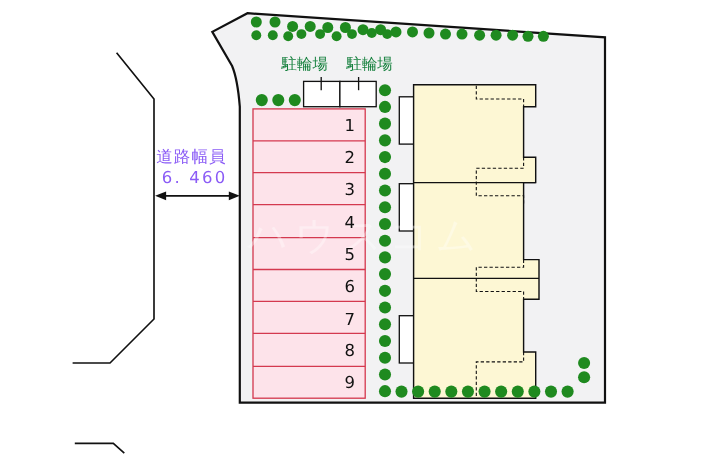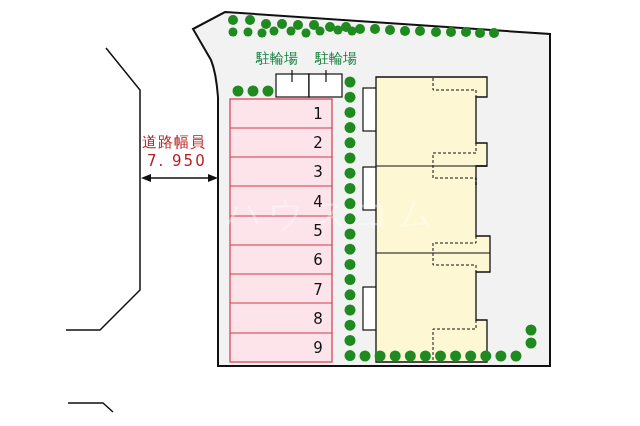--- a/index.html
+++ b/index.html
@@ -1,19 +1,19 @@
 <!DOCTYPE html>
 <html><head>
 <meta charset="utf-8">
 <style>
   html, body { margin:0; padding:0; background:#ffffff; }
   body { width:640px; height:426px; position:relative; overflow:hidden; font-family:"DejaVu Sans", sans-serif; }
   #stage { position:absolute; left:0; top:0; width:640px; height:426px; }
   svg { position:absolute; left:0; top:0; }
-  .lbl { position:absolute; color:#b91c1c; white-space:nowrap; line-height:1; }
+  .lbl { position:absolute; color:#8b5cf6; white-space:nowrap; line-height:1; }
   .road-label { left:142px; top:135px; font-size:15px; letter-spacing:1px; }
   .road-width { left:147px; top:154px; font-size:15px; letter-spacing:2px; }
   .bike-label { position:absolute; top:50px; font-size:14px; color:#15803d; white-space:nowrap; }
   .space-num { position:absolute; width:20px; text-align:center; font-size:15px; color:#111; }
   .watermark { position:absolute; left:225px; top:190px; font-size:36px; color:rgba(255,255,255,0.35); letter-spacing:6px; }
 </style>
 </head>
 <body>
 
 <div id="stage">
@@ -131,21 +131,21 @@
         <circle cx="500.9000000000002" cy="356" r="5.5"></circle>
         <circle cx="516.0000000000002" cy="356" r="5.5"></circle>
         <circle cx="531" cy="330" r="5.5"></circle>
         <circle cx="531" cy="343" r="5.5"></circle>
       </g>
   </svg>
 
   <div class="watermark">ハウスコム</div>
 
   <div class="lbl road-label">道路幅員</div>
-  <div class="lbl road-width">7. 950</div>
+  <div class="lbl road-width">6. 460</div>
 
   <div class="bike-label" style="left:256px;">駐輪場</div>
   <div class="bike-label" style="left:315px;">駐輪場</div>
 
   <div class="space-num" style="left:308px; top:105px;">1</div>
   <div class="space-num" style="left:308px; top:134px;">2</div>
   <div class="space-num" style="left:308px; top:163px;">3</div>
   <div class="space-num" style="left:308px; top:193px;">4</div>
   <div class="space-num" style="left:308px; top:222px;">5</div>
   <div class="space-num" style="left:308px; top:251px;">6</div>

